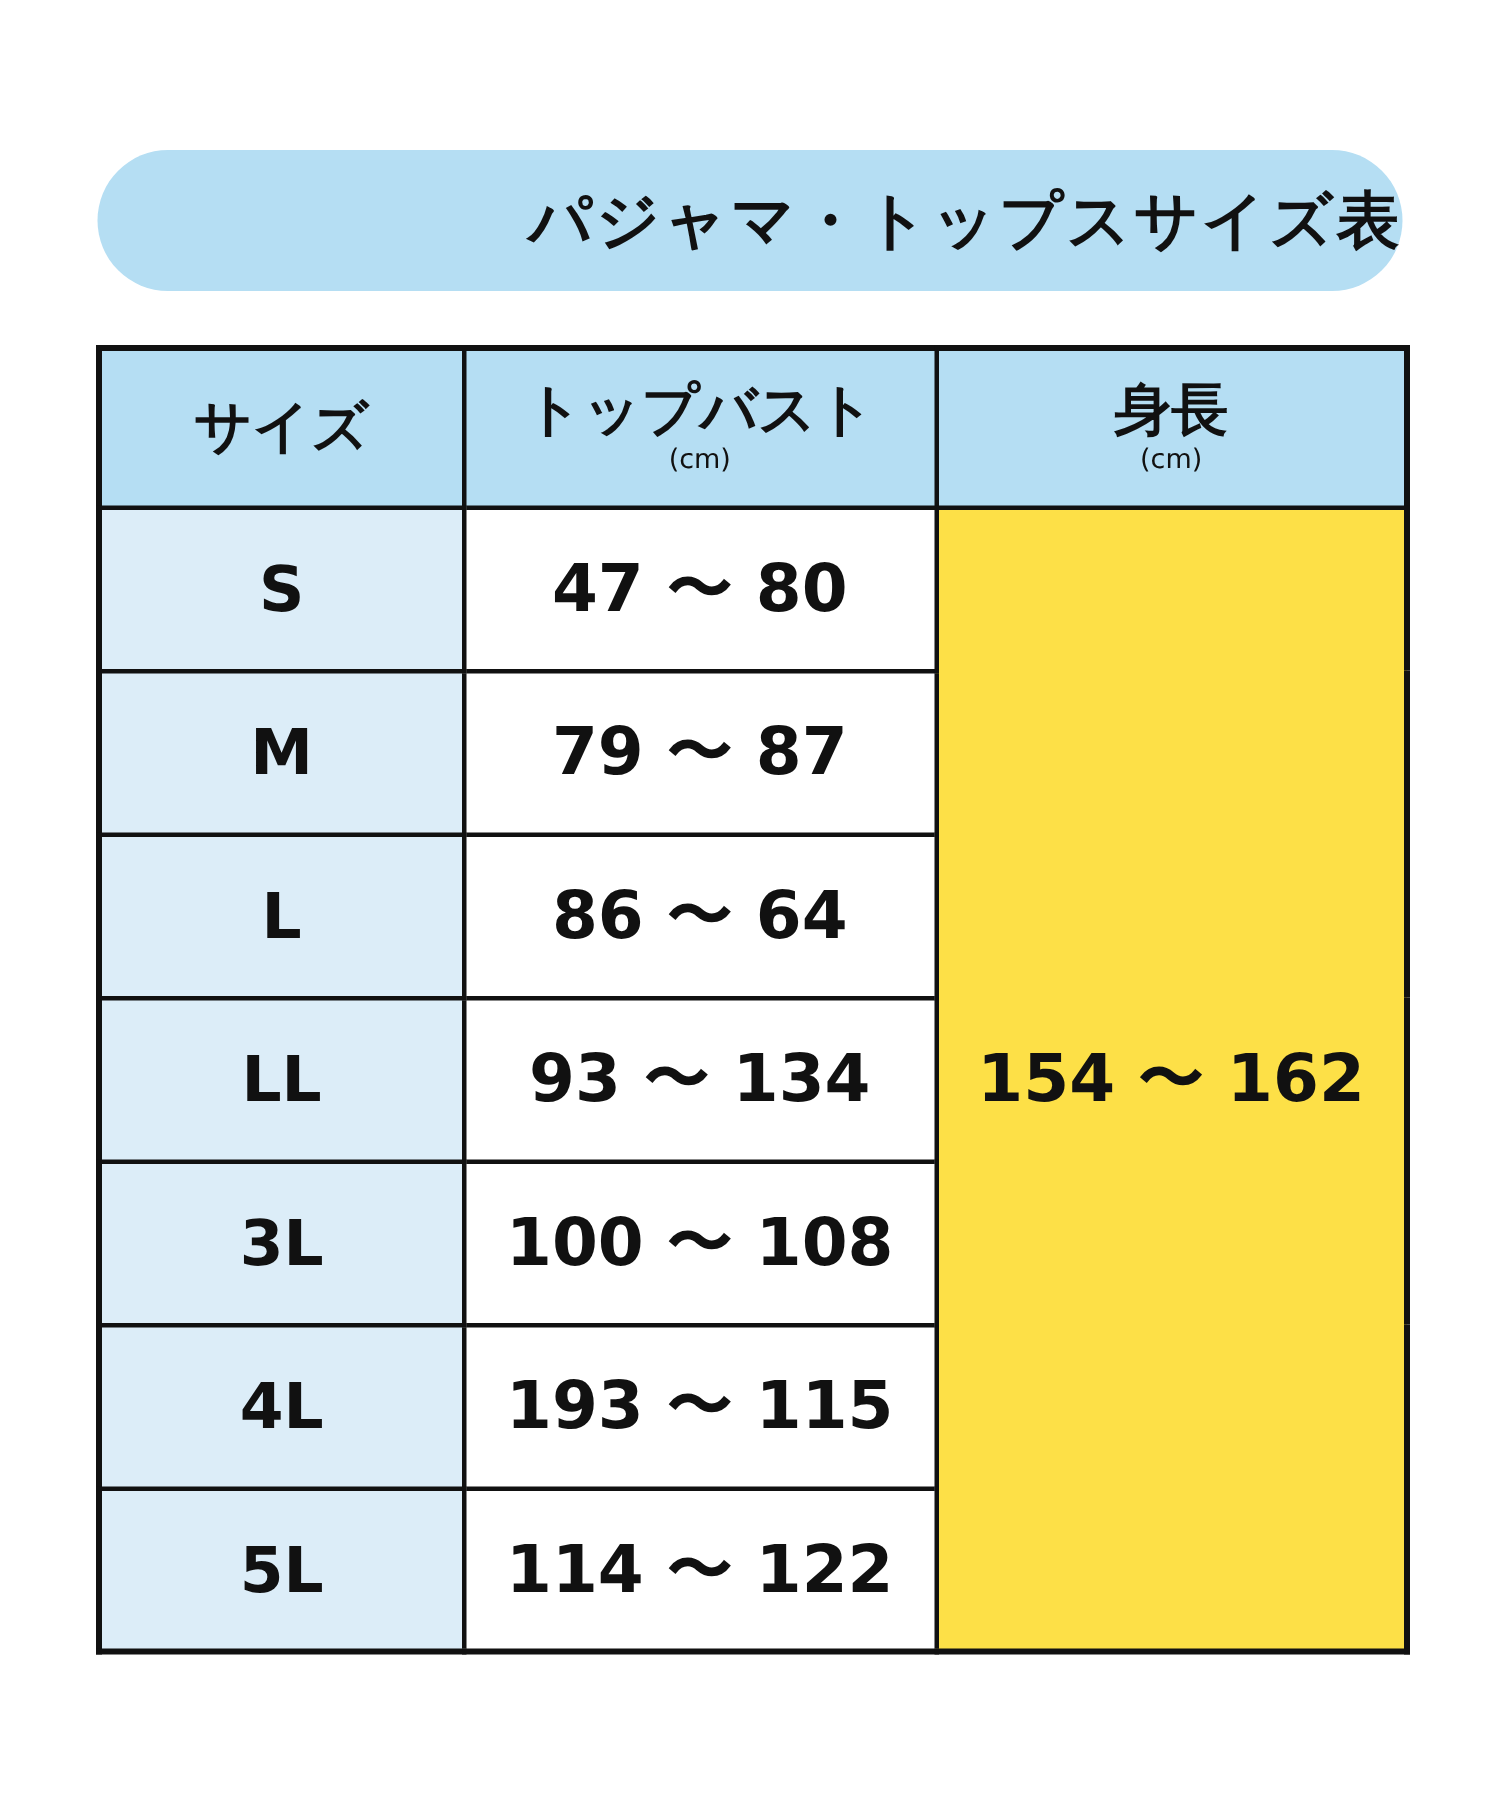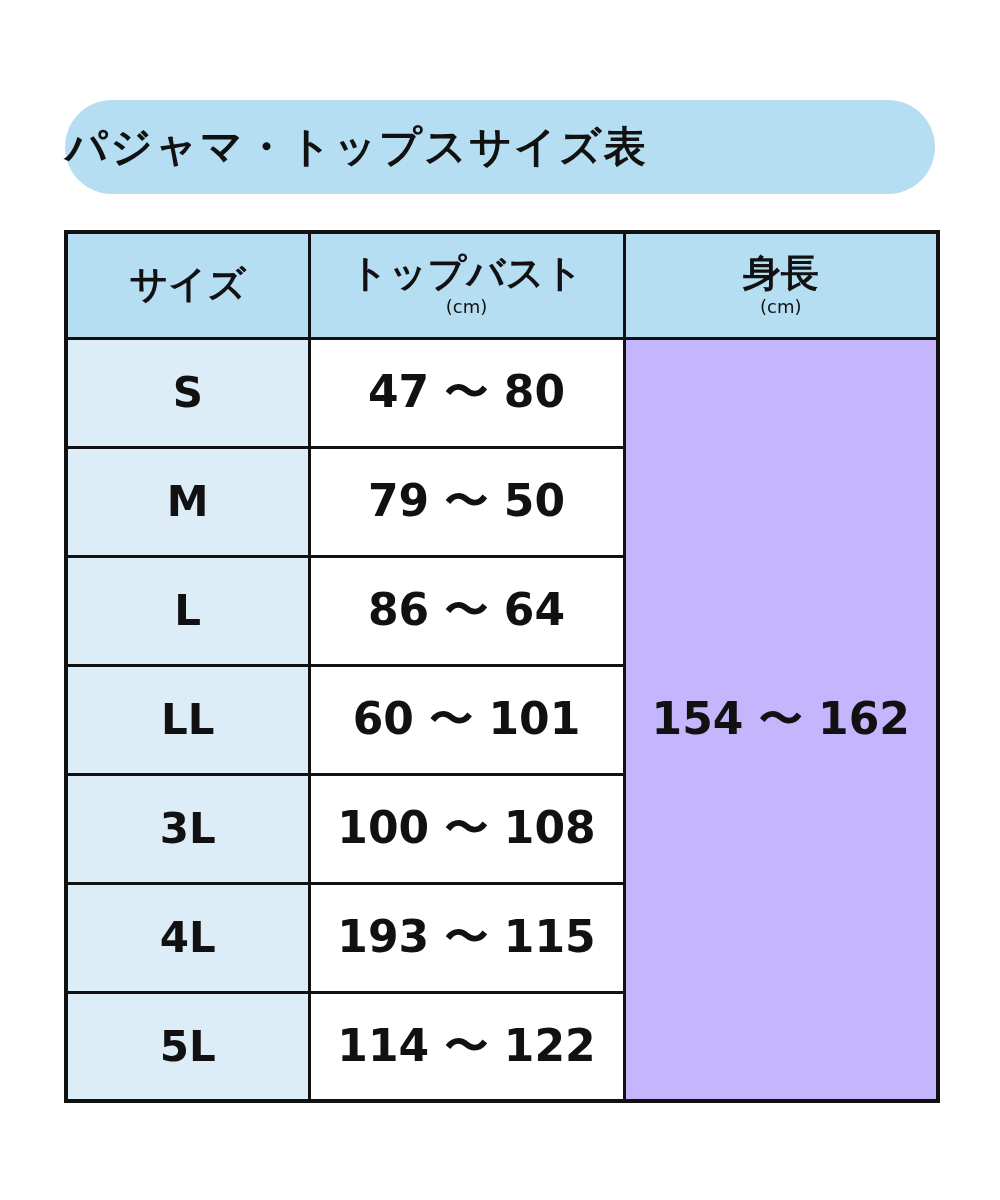--- a/index.html
+++ b/index.html
@@ -20,21 +20,21 @@
   .title-pill {
     position: absolute;
     left: 65px;
     top: 100px;
     width: 870px;
     height: 94px;
     background: #b5def3;
     border-radius: 47px;
     display: flex;
     align-items: center;
-    justify-content: flex-start;
+    justify-content: flex-end;
   }
   .title-text {
     font-size: 42px;
     font-weight: bold;
     letter-spacing: 2px;
     color: #111111;
     white-space: nowrap;
   }
   table.size-chart {
     position: absolute;
@@ -77,21 +77,21 @@
     font-size: 42px;
     font-weight: bold;
   }
   td.bust-cell {
     background: #ffffff;
     font-size: 44px;
     font-weight: bold;
     white-space: nowrap;
   }
   td.height-cell {
-    background: #c4b5fd;
+    background: #fde047;
     font-size: 44px;
     font-weight: bold;
     white-space: nowrap;
   }
 </style>
 </head>
 <body>
 
 <div class="canvas">
 
@@ -120,29 +120,29 @@
         </th>
       </tr>
 
       <tr class="data-row">
         <td class="size-cell">S</td>
         <td class="bust-cell">47 〜 80</td>
         <td class="height-cell" rowspan="7">154 〜 162</td>
       </tr>
       <tr class="data-row">
         <td class="size-cell">M</td>
-        <td class="bust-cell">79 〜 50</td>
+        <td class="bust-cell">79 〜 87</td>
       </tr>
       <tr class="data-row">
         <td class="size-cell">L</td>
         <td class="bust-cell">86 〜 64</td>
       </tr>
       <tr class="data-row">
         <td class="size-cell">LL</td>
-        <td class="bust-cell">60 〜 101</td>
+        <td class="bust-cell">93 〜 134</td>
       </tr>
       <tr class="data-row">
         <td class="size-cell">3L</td>
         <td class="bust-cell">100 〜 108</td>
       </tr>
       <tr class="data-row">
         <td class="size-cell">4L</td>
         <td class="bust-cell">193 〜 115</td>
       </tr>
       <tr class="data-row">

